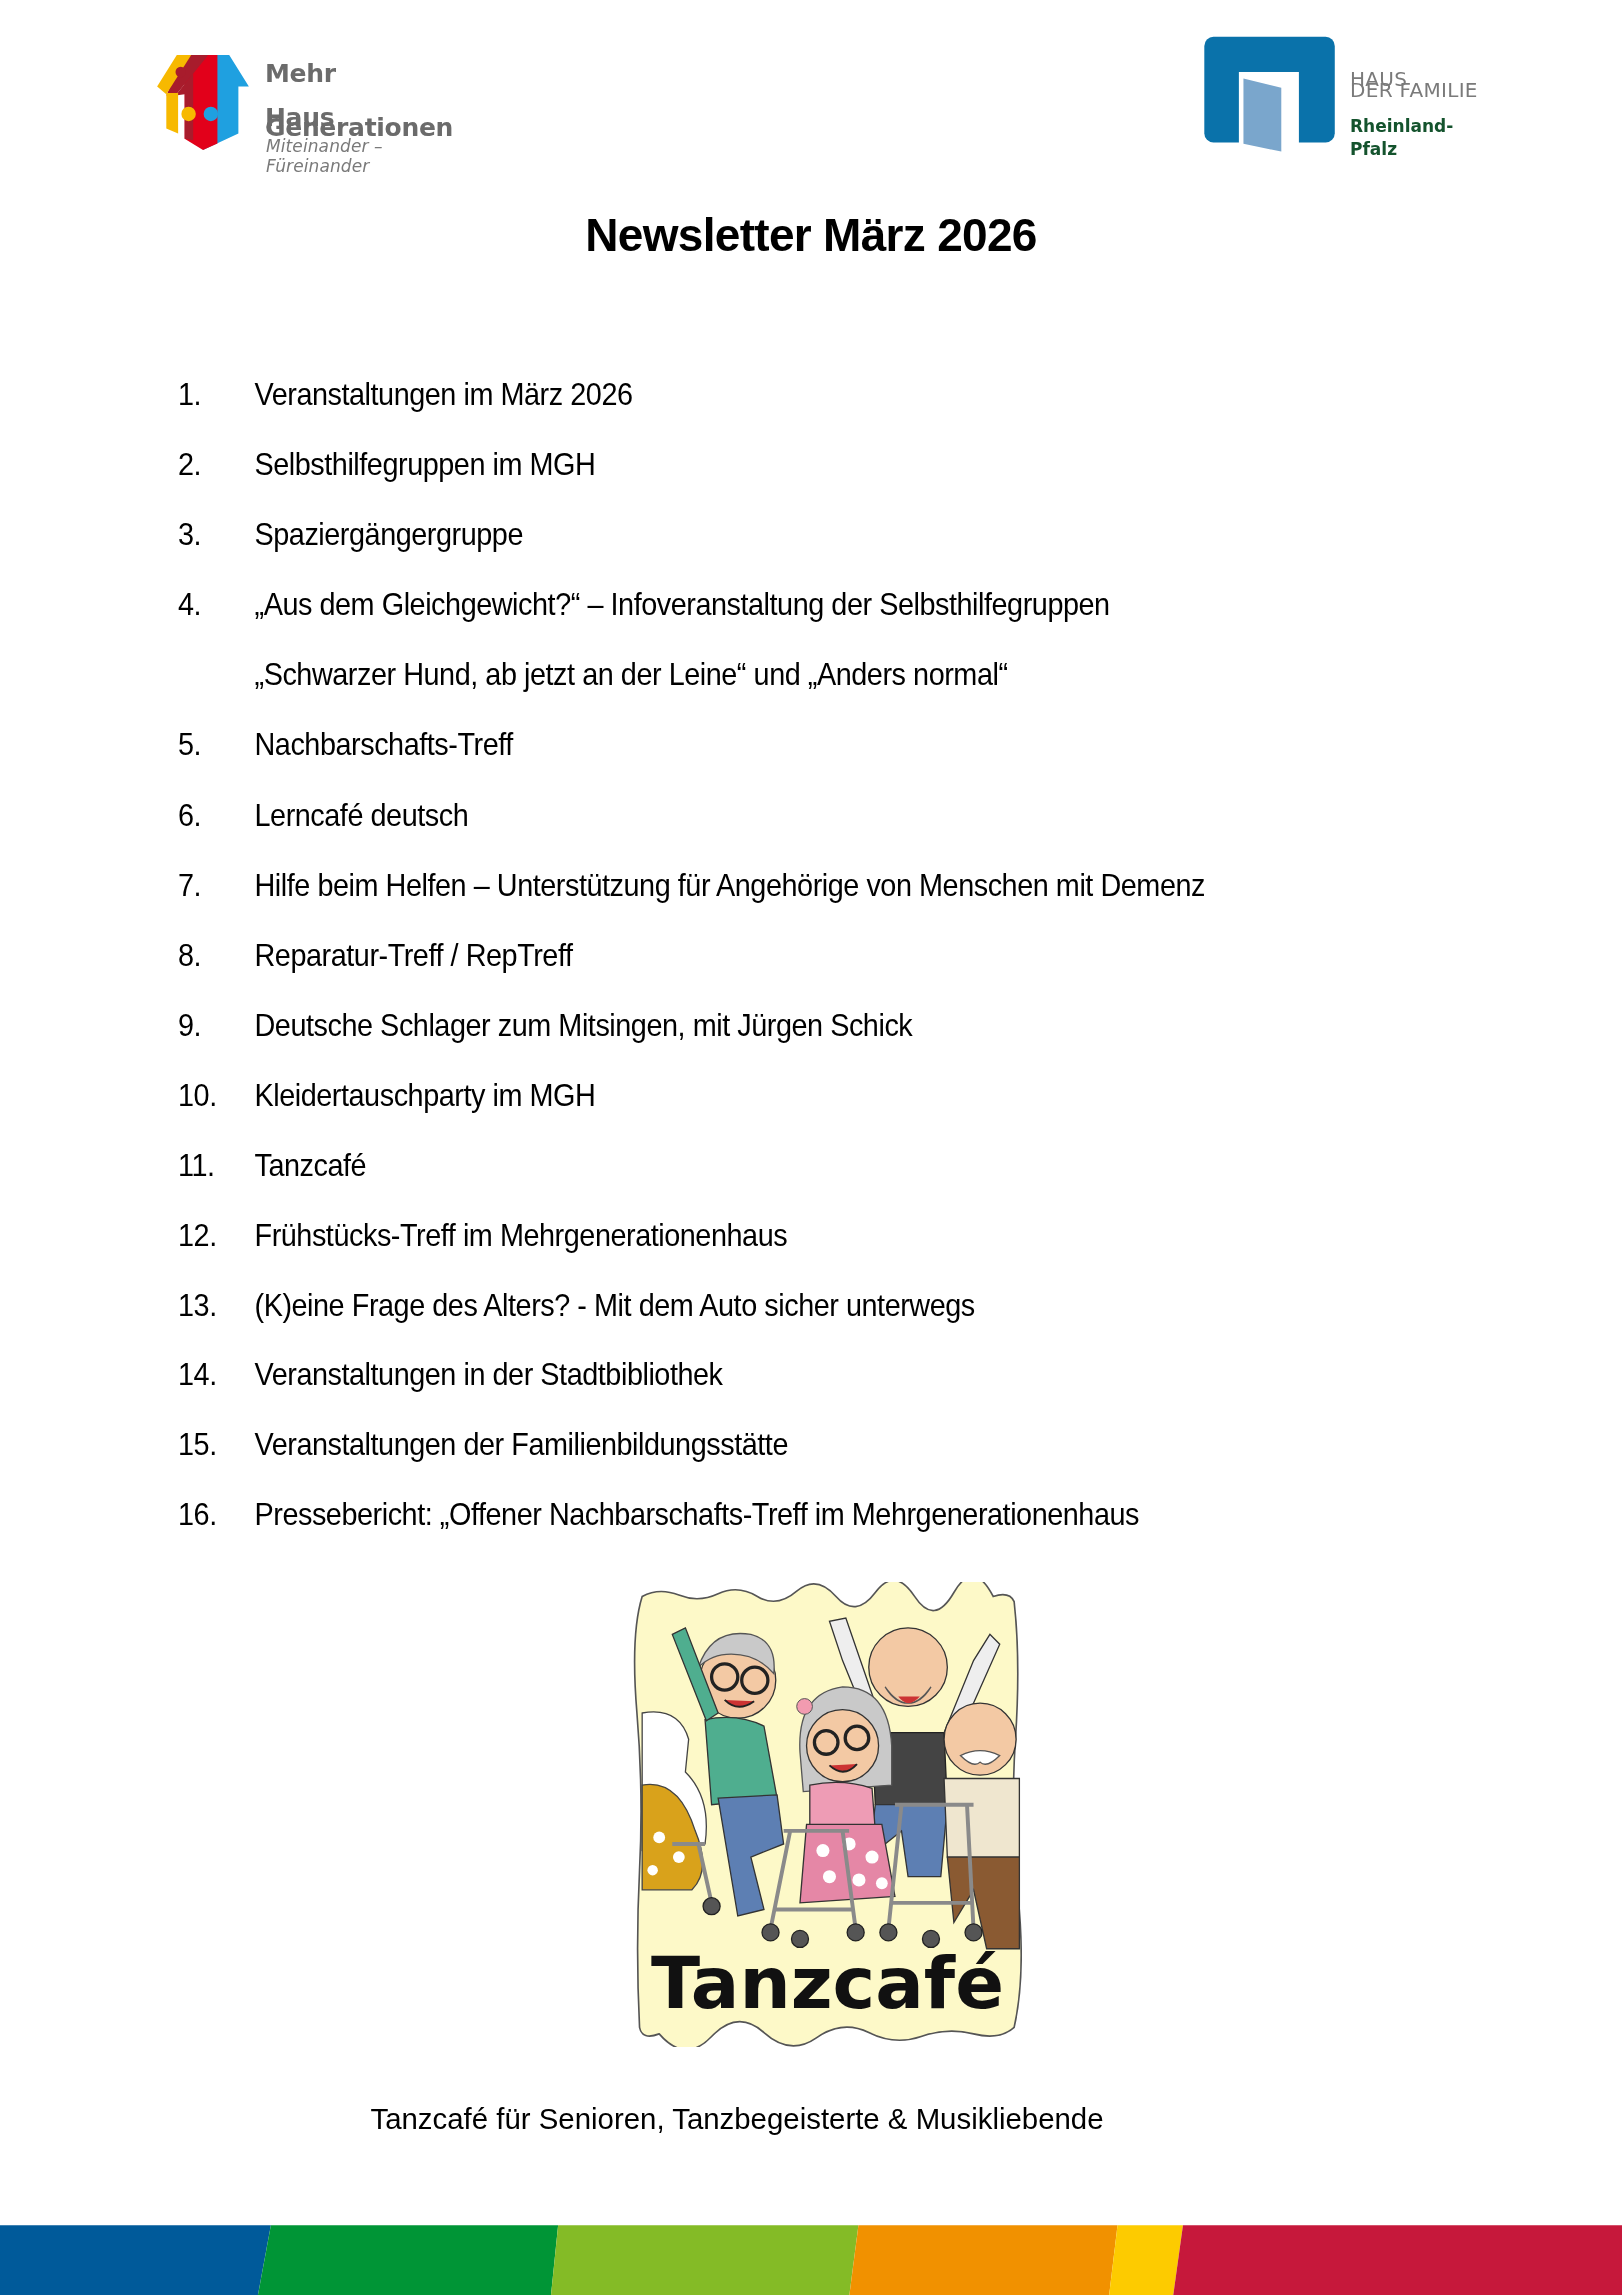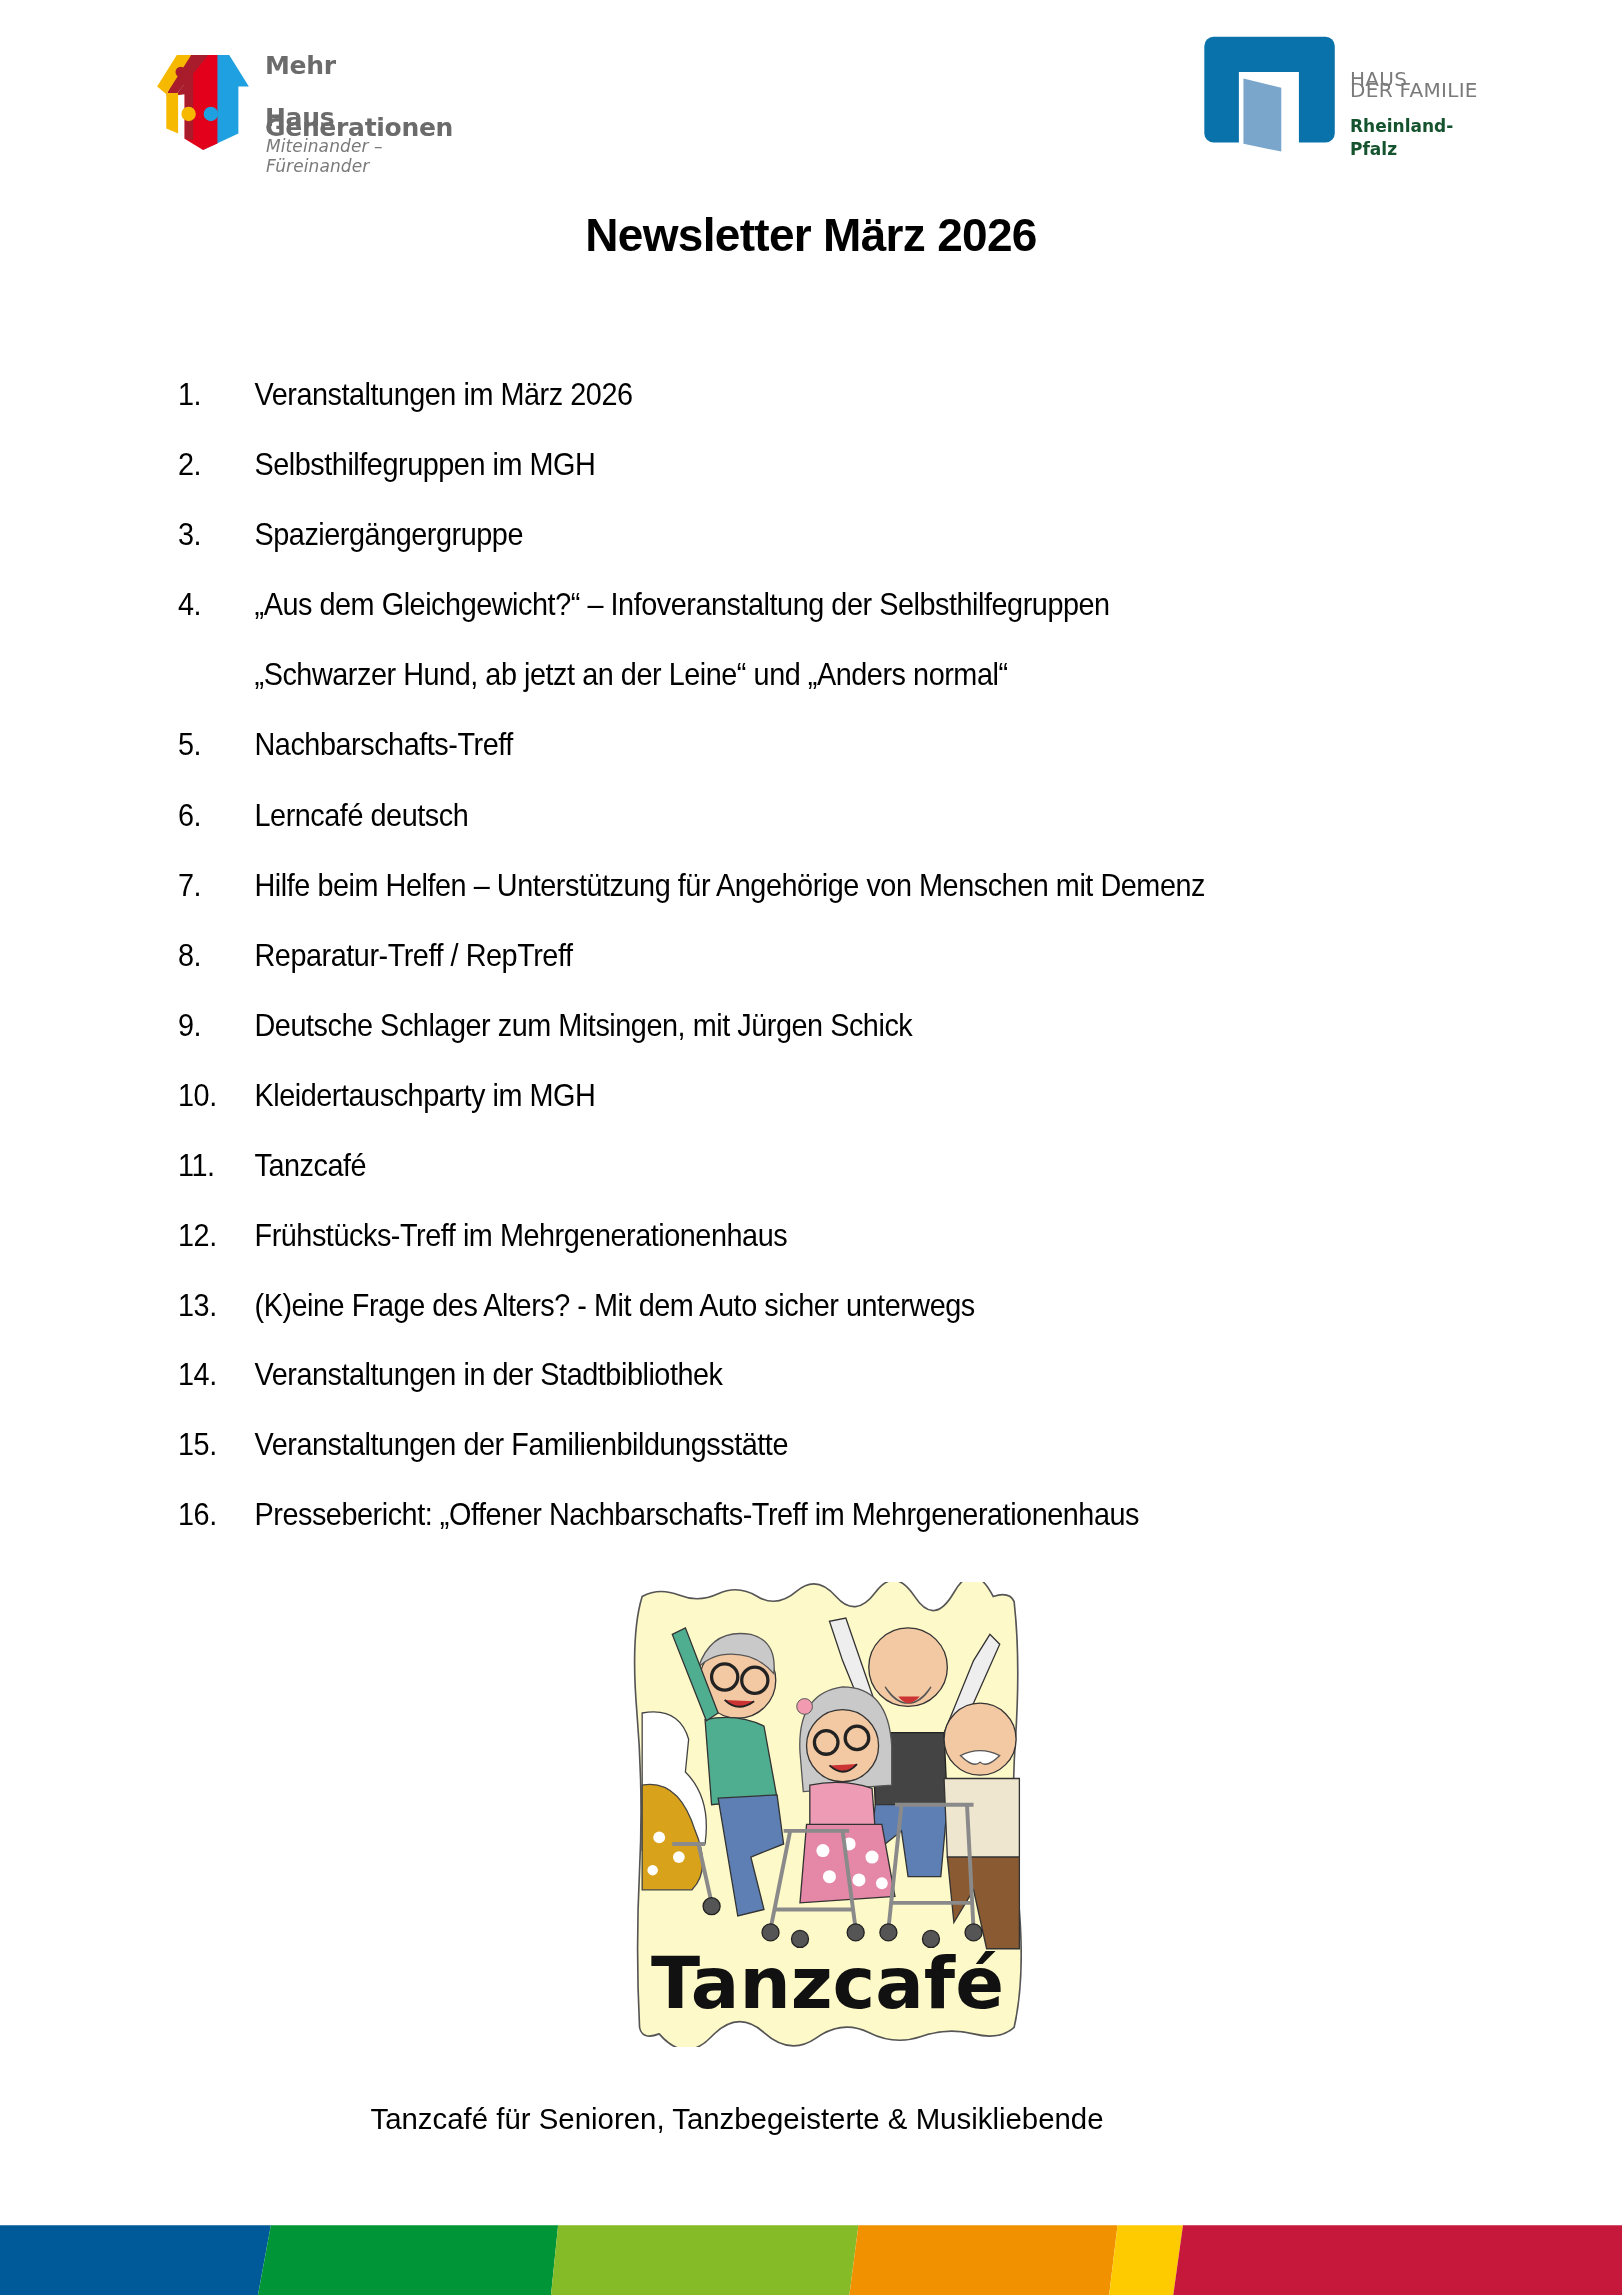--- a/index.html
+++ b/index.html
@@ -3,21 +3,21 @@
   <meta charset="utf-8">
   <style>
     html, body { margin: 0; padding: 0; background: #ffffff; }
     body { width: 1622px; height: 2295px; position: relative; overflow: hidden; font-family: "DejaVu Sans", sans-serif; color: #000; }
     .abs { position: absolute; }
 
     
     #mgh-logo { left: 157px; top: 51px; width: 288px; height: 105px; }
     #mgh-logo svg { position: absolute; left: 0; top: 3.9px; }
     .mgh-text { position: absolute; left: 108px; color: #6b6b6b; font-family: "DejaVu Sans", sans-serif; font-weight: bold; font-size: 25px; line-height: 26px; letter-spacing: -0.3px; }
-    .mgh-t1 { top: 2px; }
+    .mgh-t1 { top: 10px; }
     .mgh-t2 { top: 36px; margin-top: 28px; }
     .mgh-t3 { top: 54px; }
     .mgh-tag { position: absolute; left: 109px; top: 85px; font-style: italic; font-size: 17px; color: #7a7a7a; font-family: "DejaVu Sans", sans-serif; letter-spacing: 0.1px; }
 
     
     #hdf-logo { left: 1203px; top: 34px; width: 288px; height: 121px; }
     #hdf-logo svg { position: absolute; left: 0; top: 0; }
     .hdf-text { position: absolute; left: 147px; color: #7a7a7a; font-family: "DejaVu Sans", sans-serif; font-size: 20px; line-height: 23px; letter-spacing: 0.3px; }
     .hdf-t1 { top: 34px; }
     .hdf-t2 { top: 45px; }

